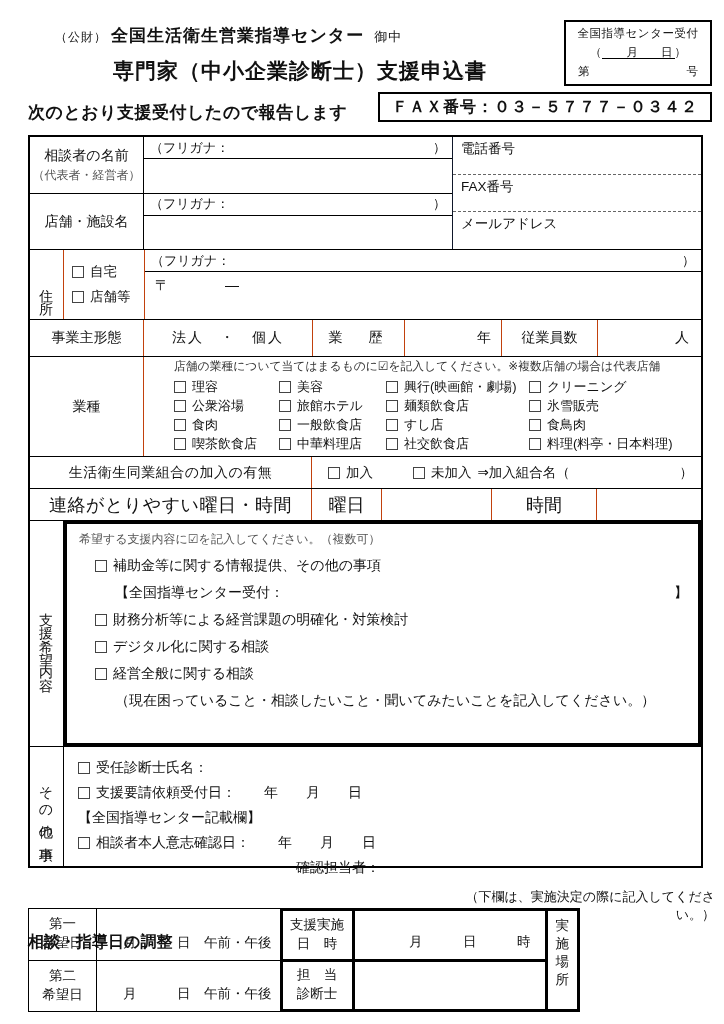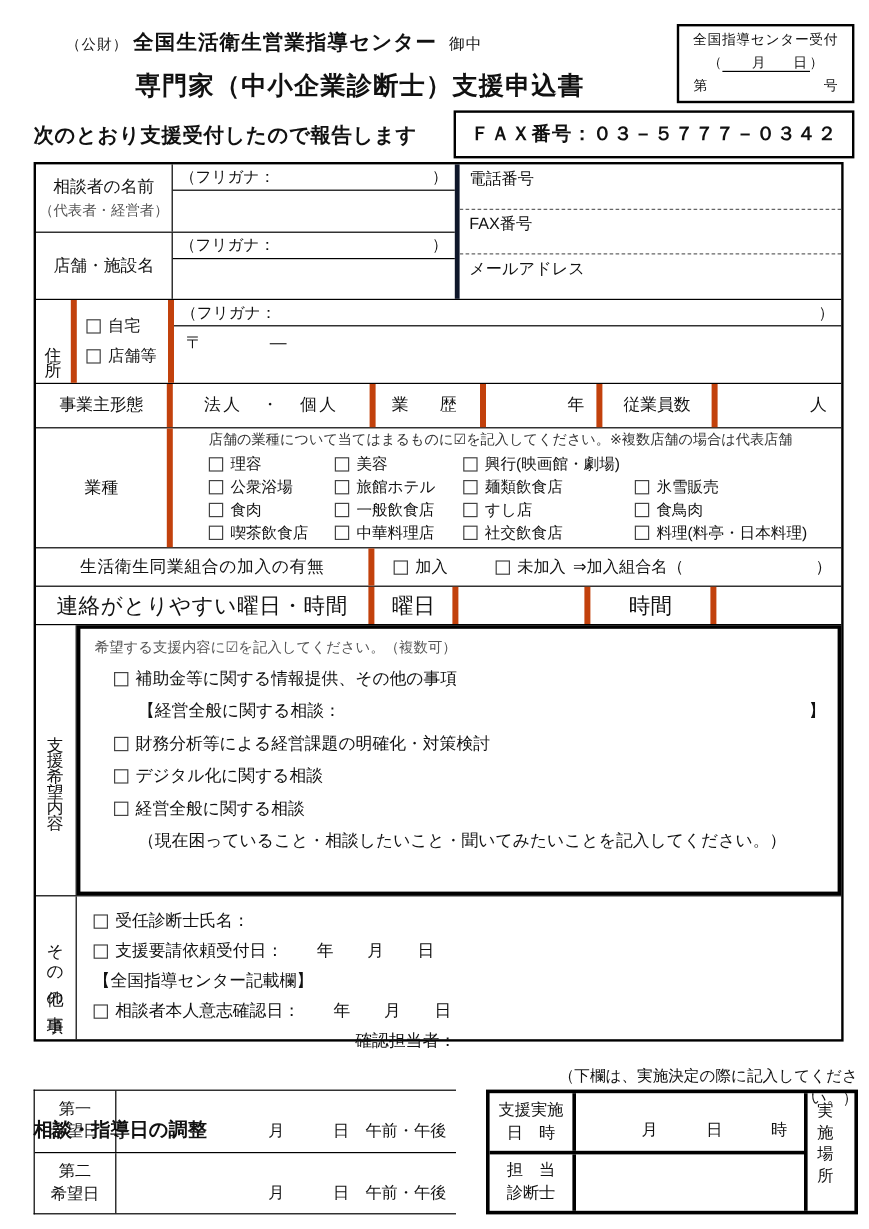--- a/index.html
+++ b/index.html
@@ -17,35 +17,35 @@
   .addressee .suff { font-size:13px; font-weight:500; margin-left:10px; }
   .reception { top:20px; left:564px; width:148px; height:66px; border:2px solid #000;
                padding:4px 8px 2px; font-size:11.5px; }
   .reception .r-title { text-align:center; letter-spacing:.5px; }
   .reception .r-date { text-align:center; margin-top:4px; }
   .reception .r-date .ul { border-bottom:1px solid #000; padding:0 2px; }
   .reception .r-no { display:flex; justify-content:space-between; margin-top:4px; padding:0 4px; }
   .title { top:57px; left:100px; width:400px; text-align:center; font-size:21px;
            font-weight:bold; letter-spacing:1px; }
   .report { top:101px; left:28px; font-size:17px; font-weight:bold; letter-spacing:.5px; }
-  .faxbox { top:92px; left:378px; width:334px; height:40px; border:2.5px solid #000;
+  .faxbox { top:92px; left:378px; width:334px; height:30px; border:2.5px solid #000;
             display:flex; align-items:center; justify-content:center;
             font-size:16px; font-weight:bold; letter-spacing:1px; }
 
   
   .form { top:135px; left:28px; width:675px; border:2px solid #000; }
   .row { display:flex; border-top:1px solid #000; }
   .row:first-child { border-top:none; }
-  .cell { border-right:5px solid #c2410c; }
+  .cell { border-right:1px solid #c2410c; }
   .cell:last-child { border-right:none; }
   .lbl { display:flex; align-items:center; justify-content:center; text-align:center; }
   .sub { color:#555; font-size:12px; }
 
   .top-sec { display:flex; height:112px; }
-  .top-left { width:353px; border-right:4px solid #0f172a; display:flex; flex-direction:column; }
+  .top-left { width:423px; border-right:1px solid #0f172a; display:flex; flex-direction:column; }
   .tl-row { display:flex; flex:1; }
   .tl-row + .tl-row { border-top:1px solid #000; }
   .tl-lbl { width:114px; border-right:1px solid #000; display:flex; flex-direction:column;
             align-items:center; justify-content:center; line-height:1.5; }
   .tl-body { flex:1; display:flex; flex-direction:column; }
   .furi { height:22px; border-bottom:1px solid #000; display:flex; align-items:center;
           padding:0 6px; font-size:13px; }
   .furi .sp { flex:1; }
   .fill { flex:1; }
   .contact { flex:1; display:flex; flex-direction:column; font-size:13.5px; }
@@ -104,21 +104,21 @@
   .oth-sec { height:120px; }
   .oth-l { width:34px; border-right:1px solid #000; letter-spacing:3px; padding-top:6px; }
   .oth-body { flex:1; padding:8px 10px 0 14px; font-size:14px; }
   .oth-line { display:flex; align-items:center; height:25px; }
   .oth-line .dt { margin-left:28px; }
   .oth-conf { padding-left:218px; }
 
   
   .sch-head { top:932px; left:28px; font-size:16px; font-weight:bold; }
   .sch-note { top:888px; left:430px; width:285px; font-size:13px; text-align:right; }
-  .sch { top:908px; left:28px; width:687px; height:104px; display:flex;gap:25px; }
+  .sch { top:908px; left:28px; width:552px; height:104px; display:flex; }
   .sch-left { width:352px; border:1.5px solid #000; border-right:none; display:flex;
               flex-direction:column; }
   .sch-lrow { flex:1; display:flex; }
   .sch-lrow + .sch-lrow { border-top:1px solid #000; }
   .sch-wlbl { width:68px; border-right:1px solid #000; display:flex; flex-direction:column;
               align-items:center; justify-content:center; font-size:13.5px; line-height:1.4; }
   .sch-wval { flex:1; display:flex; align-items:flex-end; justify-content:flex-end;
               padding:0 8px 8px 0; font-size:13.5px; }
   .sch-right { flex:1; border:3.5px solid #000; display:flex; }
   .sch-mid { width:262px; display:flex; flex-direction:column; }
@@ -237,20 +237,24 @@
             <span>理容</span>
           </span>
         <span class="ind-it ind-c1">
             <span class="cb"></span>
             <span>美容</span>
           </span>
         <span class="ind-it ind-c2">
             <span class="cb"></span>
             <span>興行(映画館・劇場)</span>
           </span>
+        <span class="ind-it ind-c3">
+            <span class="cb"></span>
+            <span>クリーニング</span>
+          </span>
       </div>
       <div class="ind-row">
         <span class="ind-it ind-c0">
             <span class="cb"></span>
             <span>公衆浴場</span>
           </span>
         <span class="ind-it ind-c1">
             <span class="cb"></span>
             <span>旅館ホテル</span>
           </span>
@@ -329,21 +333,21 @@
 
   <div class="row sup-sec">
     <div class="vlbl sup-l">支援希望内容</div>
     <div class="sup-box">
       <div class="sup-inst">希望する支援内容に☑を記入してください。（複数可）</div>
       <div class="sup-it">
           <span class="cb"></span>
           <span>補助金等に関する情報提供、その他の事項</span>
         </div>
       <div class="sup-sub">
-        <span>【経営全般に関する相談：</span>
+        <span>【全国指導センター受付：</span>
         <span class="sp"></span>
         <span>】</span>
       </div>
       <div class="sup-it">
           <span class="cb"></span>
           <span>財務分析等による経営課題の明確化・対策検討</span>
         </div>
       <div class="sup-it">
           <span class="cb"></span>
           <span>デジタル化に関する相談</span>

